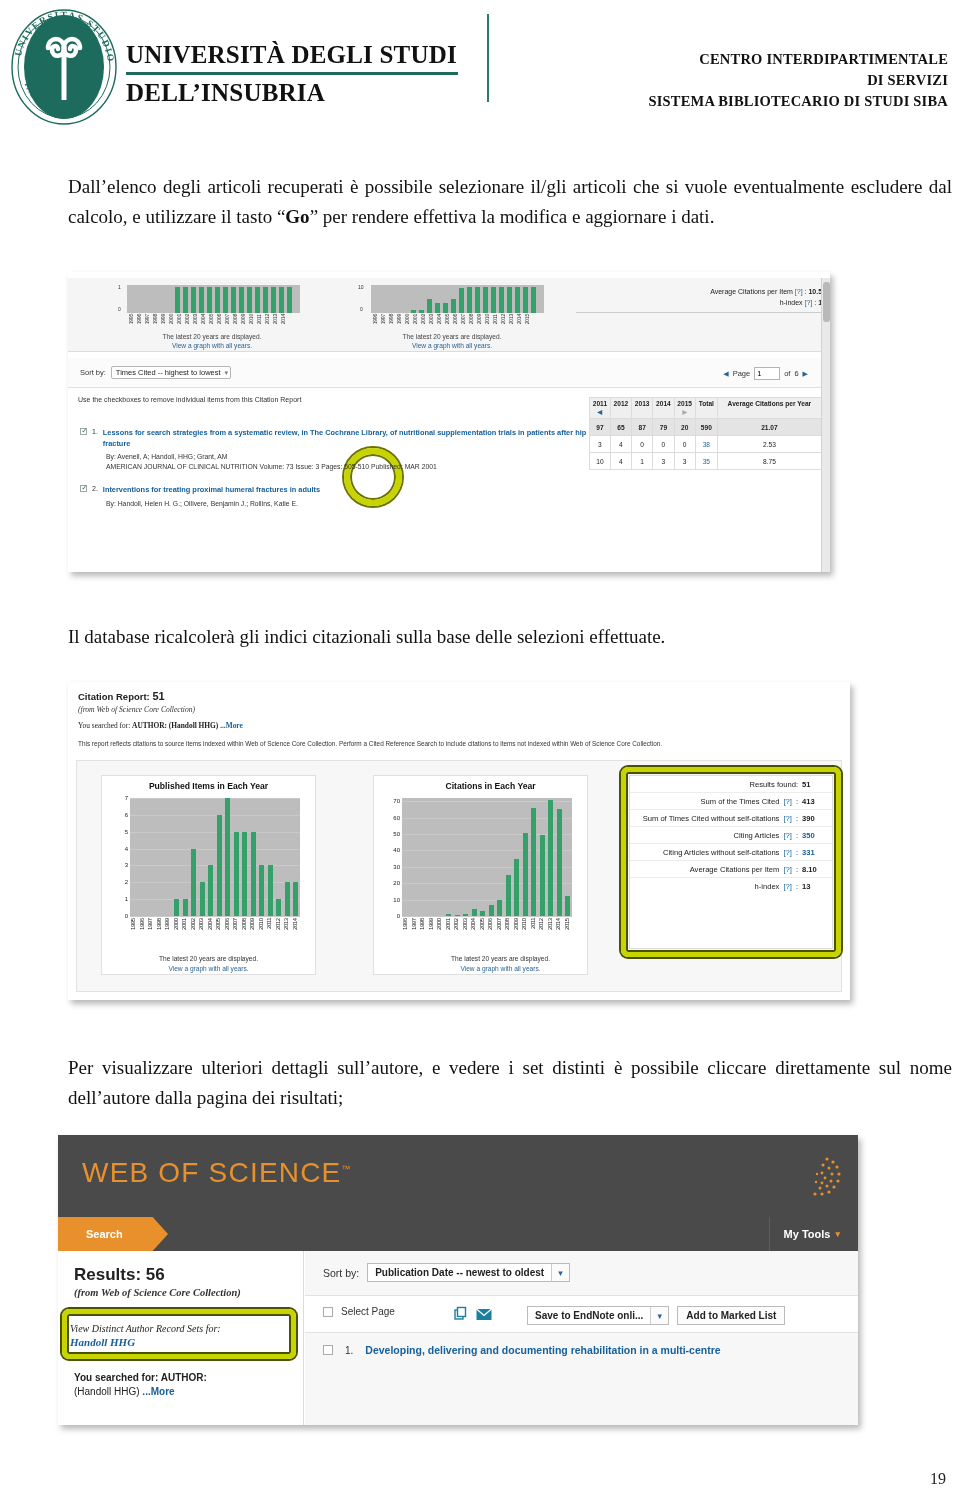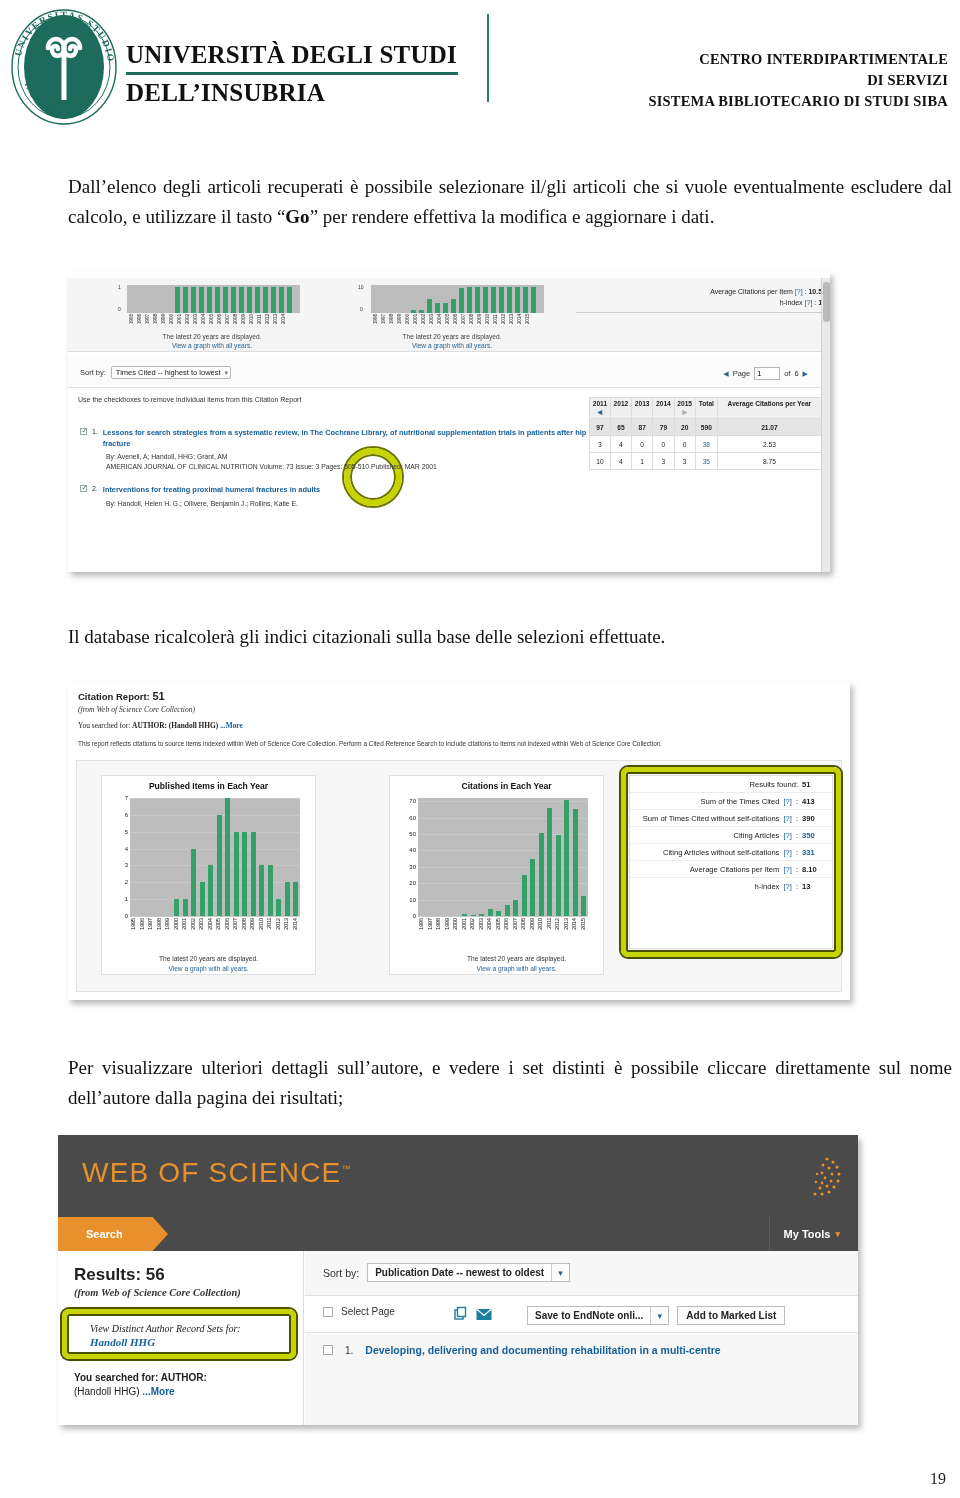--- a/index.html
+++ b/index.html
@@ -205,21 +205,21 @@
   .my-tools {
     position:absolute; right:18px; top:0; height:34px; display:flex; align-items:center; gap:5px;
     font-family:"Liberation Sans",sans-serif; font-size:11px; font-weight:bold; color:#fff;
     border-left:1px solid #5d5d5d; padding-left:14px;
   }
   .my-tools .caret { color:#e8912c; font-size:9px; }
   .wos-body { position:absolute; left:0; top:116px; width:100%; bottom:0; background:#fff; }
   .wos-left { position:absolute; left:0; top:0; width:246px; bottom:0; background:#fff; border-right:1px solid #dcdcdc; }
   .res-title { font-family:"Liberation Sans",sans-serif; font-size:17px; font-weight:bold; color:#222; padding:14px 0 0 16px; }
   .res-sub { font-family:"Liberation Serif",serif; font-style:italic; font-weight:bold; font-size:10.5px; color:#333; padding:2px 0 0 16px; }
-  .distinct-box { position:absolute; left:24px; top:66px; width:218px; padding:6px 8px; background:#fff; }
+  .distinct-box { position:absolute; left:4px; top:66px; width:218px; padding:6px 8px; background:#fff; }
   .distinct-box .l1 { font-family:"Liberation Serif",serif; font-style:italic; font-size:10px; color:#222; }
   .distinct-box .l2 { font-family:"Liberation Serif",serif; font-style:italic; font-weight:bold; font-size:11px; color:#16609b; margin-top:2px; }
   .searched-l { position:absolute; left:16px; top:120px; width:220px;
     font-family:"Liberation Sans",sans-serif; font-size:10px; color:#222; line-height:14px; }
   .searched-l b { font-weight:bold; }
   .searched-l .more { color:#16609b; font-weight:bold; }
   .wos-right { position:absolute; left:247px; top:0; right:0; bottom:0; background:#f7f7f7; }
   .sortrow { position:absolute; left:18px; top:12px; display:flex; align-items:center; gap:8px; }
   .sortrow .lbl { font-family:"Liberation Sans",sans-serif; font-size:10.5px; color:#333; }
   .wsel {
@@ -582,21 +582,21 @@
             <span style="width: 8.5px;">2013</span>
             <span style="width: 8.5px;">2014</span>
           </div>
       <div class="chart-note" style="top:178px;">
 
         <div>The latest 20 years are displayed.</div>
         <div class="lnk">View a graph with all years.</div>
       </div>
     </div>
 
-    <div class="chart-card" style="left:312px; width:215px; height:200px;padding-left:20px;">
+    <div class="chart-card" style="left:296px; width:215px; height:200px;padding-left:20px;">
       <div class="chart-title">Citations in Each Year</div>
       <div class="plot" id="plot2" style="left:28px; top:22px; width:170px; height:118px;">
             <div class="gridline" style="top: 118px;"></div>
             <div class="ytick" style="top: 118px;">0</div>
             <div class="gridline" style="top: 101.611px;"></div>
             <div class="ytick" style="top: 101.611px;">10</div>
             <div class="gridline" style="top: 85.2222px;"></div>
             <div class="ytick" style="top: 85.2222px;">20</div>
             <div class="gridline" style="top: 68.8333px;"></div>
             <div class="ytick" style="top: 68.8333px;">30</div>

